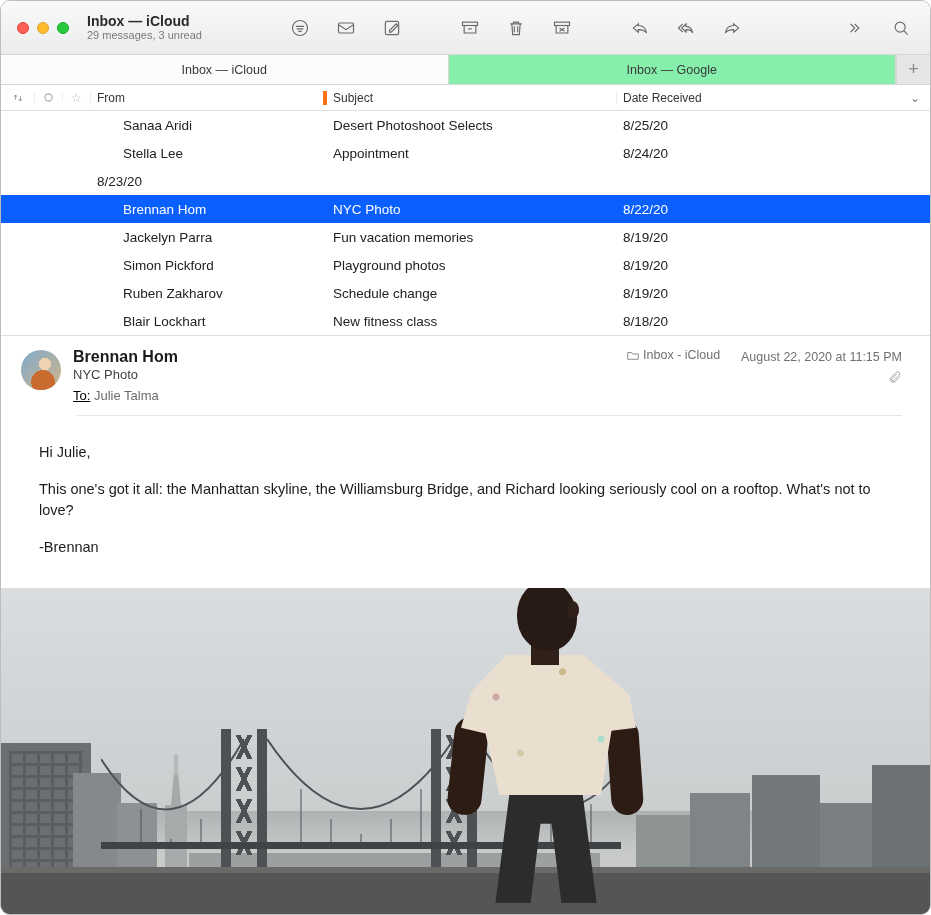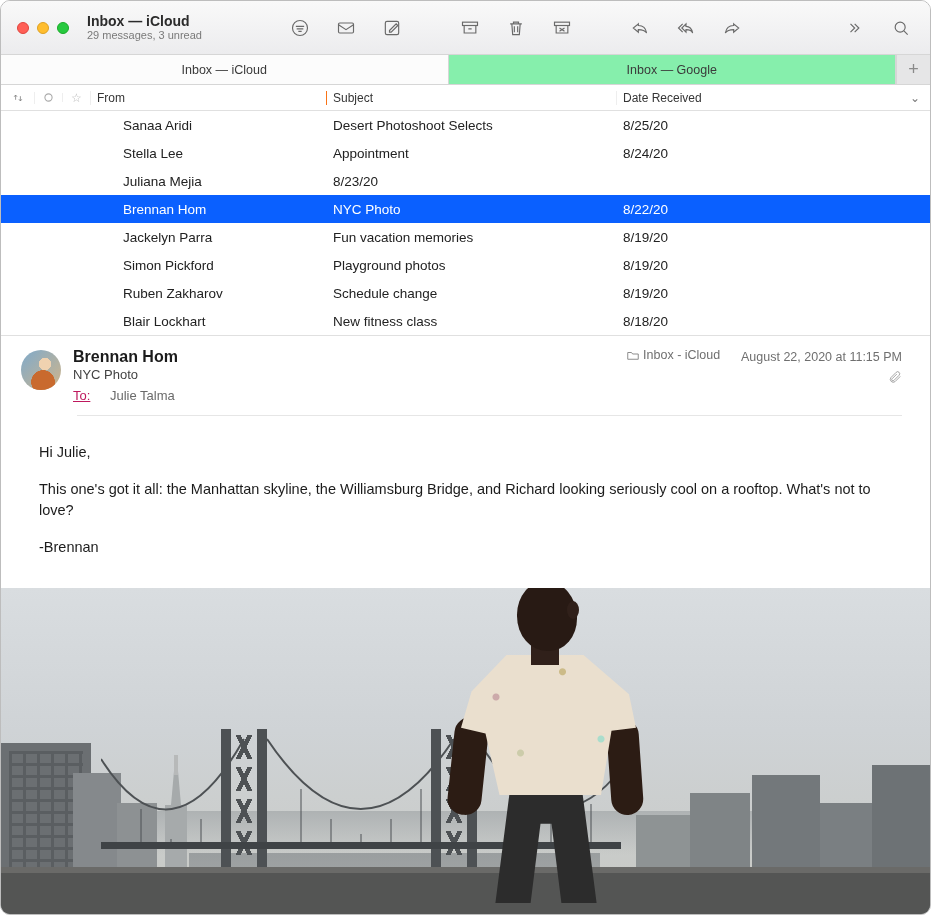--- a/index.html
+++ b/index.html
@@ -37,21 +37,21 @@
 .spacer{flex:1;}
 .tabs{display:flex;height:30px;border-bottom:1px solid #d6d6d6;background:#f4f4f4;}
 .tab{flex:1;display:flex;align-items:center;justify-content:center;font-size:12.5px;color:#3a3a3a;border-right:1px solid #d6d6d6; background:#86efac;}
 .tab.active{background:#fcfcfc;}
 .newtab{width:34px;background:#e6e6e7;display:flex;align-items:center;justify-content:center;color:#8a8a8a;font-size:18px;border-left:1px solid #d6d6d6;}
 .colhdr{display:flex;align-items:center;height:26px;border-bottom:1px solid #e0e0e0;font-size:12px;color:#353535;background:#fff;}
 .colhdr .sortcol{width:34px;display:flex;align-items:center;justify-content:center;color:#999;border-right:1px solid #eee;}
 .colhdr .sortcol svg{width:12px;height:12px;stroke:#808080;fill:none;stroke-width:1.3;}
 .colhdr .flagcol{width:28px;border-right:1px solid #eee;display:flex;align-items:center;justify-content:center;}
 .colhdr .starcol{width:28px;border-right:1px solid #eee;display:flex;align-items:center;justify-content:center;color:#bbb;}
-.colhdr .from{width:236px;padding-left:6px;border-right:1px solid #f97316;}
+.colhdr .from{width:236px;padding-left:6px;border-right:4px solid #f97316;}
 .colhdr .subj{width:290px;padding-left:6px;border-right:1px solid #eee;}
 .colhdr .date{flex:1;padding-left:6px;display:flex;align-items:center;}
 .colhdr .sortarrow{margin-left:auto;margin-right:10px;color:#7a7a7a;}
 .msglist{max-height:232px;overflow:hidden;}
 .row{display:flex;align-items:center;height:28px;font-size:13.5px;color:#222;}
 .row.selected{background:#0a60ff;color:#fff;}
 .row .pad{width:90px;}
 .row .from{width:236px;padding-left:32px;}
 .row .subj{width:290px;padding-left:6px;}
 .row .date{flex:1;padding-left:6px;}
@@ -60,21 +60,21 @@
 .msghead{display:flex;gap:12px;}
 .avatar{width:40px;height:40px;border-radius:50%;overflow:hidden;flex-shrink:0;margin-top:2px;
  background: linear-gradient(135deg,#7faacb,#d0b58a);}
 .avatar::after{content:"";display:block;width:100%;height:100%;
  background: radial-gradient(circle at 60% 35%, #f0d2b0 0 17%, transparent 18%),
              radial-gradient(circle at 55% 80%, #c96a2e 0 30%, transparent 31%);}
 .mh-left{flex:1;}
 .mh-from{font-size:16px;font-weight:700;color:#1b1b1b;}
 .mh-subj{font-size:13px;color:#424242;margin-top:1px;}
 .mh-to{font-size:13px;margin-top:6px;}
-.mh-to .lbl{color:#be185d;margin-right:16px;text-decoration:underline;}
+.mh-to .lbl{color:#000000;margin-right:0;text-decoration:underline;}
 .mh-to .v{color:#6a6a6a;}
 .mh-right{text-align:right;font-size:12.5px;color:#6f6f6f;}
 .mh-right .loc{display:inline-flex;align-items:center;gap:4px;margin-right:18px;}
 .mh-right svg{width:12px;height:11px;stroke:#8a8a8a;fill:none;stroke-width:1.3;}
 .mh-right .attach{display:block;margin-top:6px;}
 .mh-right .attach svg{width:14px;height:14px;}
 .hr2{height:1px;background:#e6e6e6;margin:12px 0 0 56px;}
 .body{padding:20px 28px 14px 38px;font-size:14.5px;color:#1c1c1c;line-height:1.45;}
 .body p{margin-bottom:16px;}
 
@@ -258,21 +258,20 @@
       <span class="date">8/25/20</span>
     </div>
     <div class="row">
       <span class="pad"></span>
       <span class="from">Stella Lee</span>
       <span class="subj">Appointment</span>
       <span class="date">8/24/20</span>
     </div>
     <div class="row">
       <span class="pad"></span>
-      <span class="from">Juliana Mejia</span>
       <span class="date">8/23/20</span>
     </div>
     <div class="row selected">
       <span class="pad"></span>
       <span class="from">Brennan Hom</span>
       <span class="subj">NYC Photo</span>
       <span class="date">8/22/20</span>
     </div>
     <div class="row">
       <span class="pad"></span>

